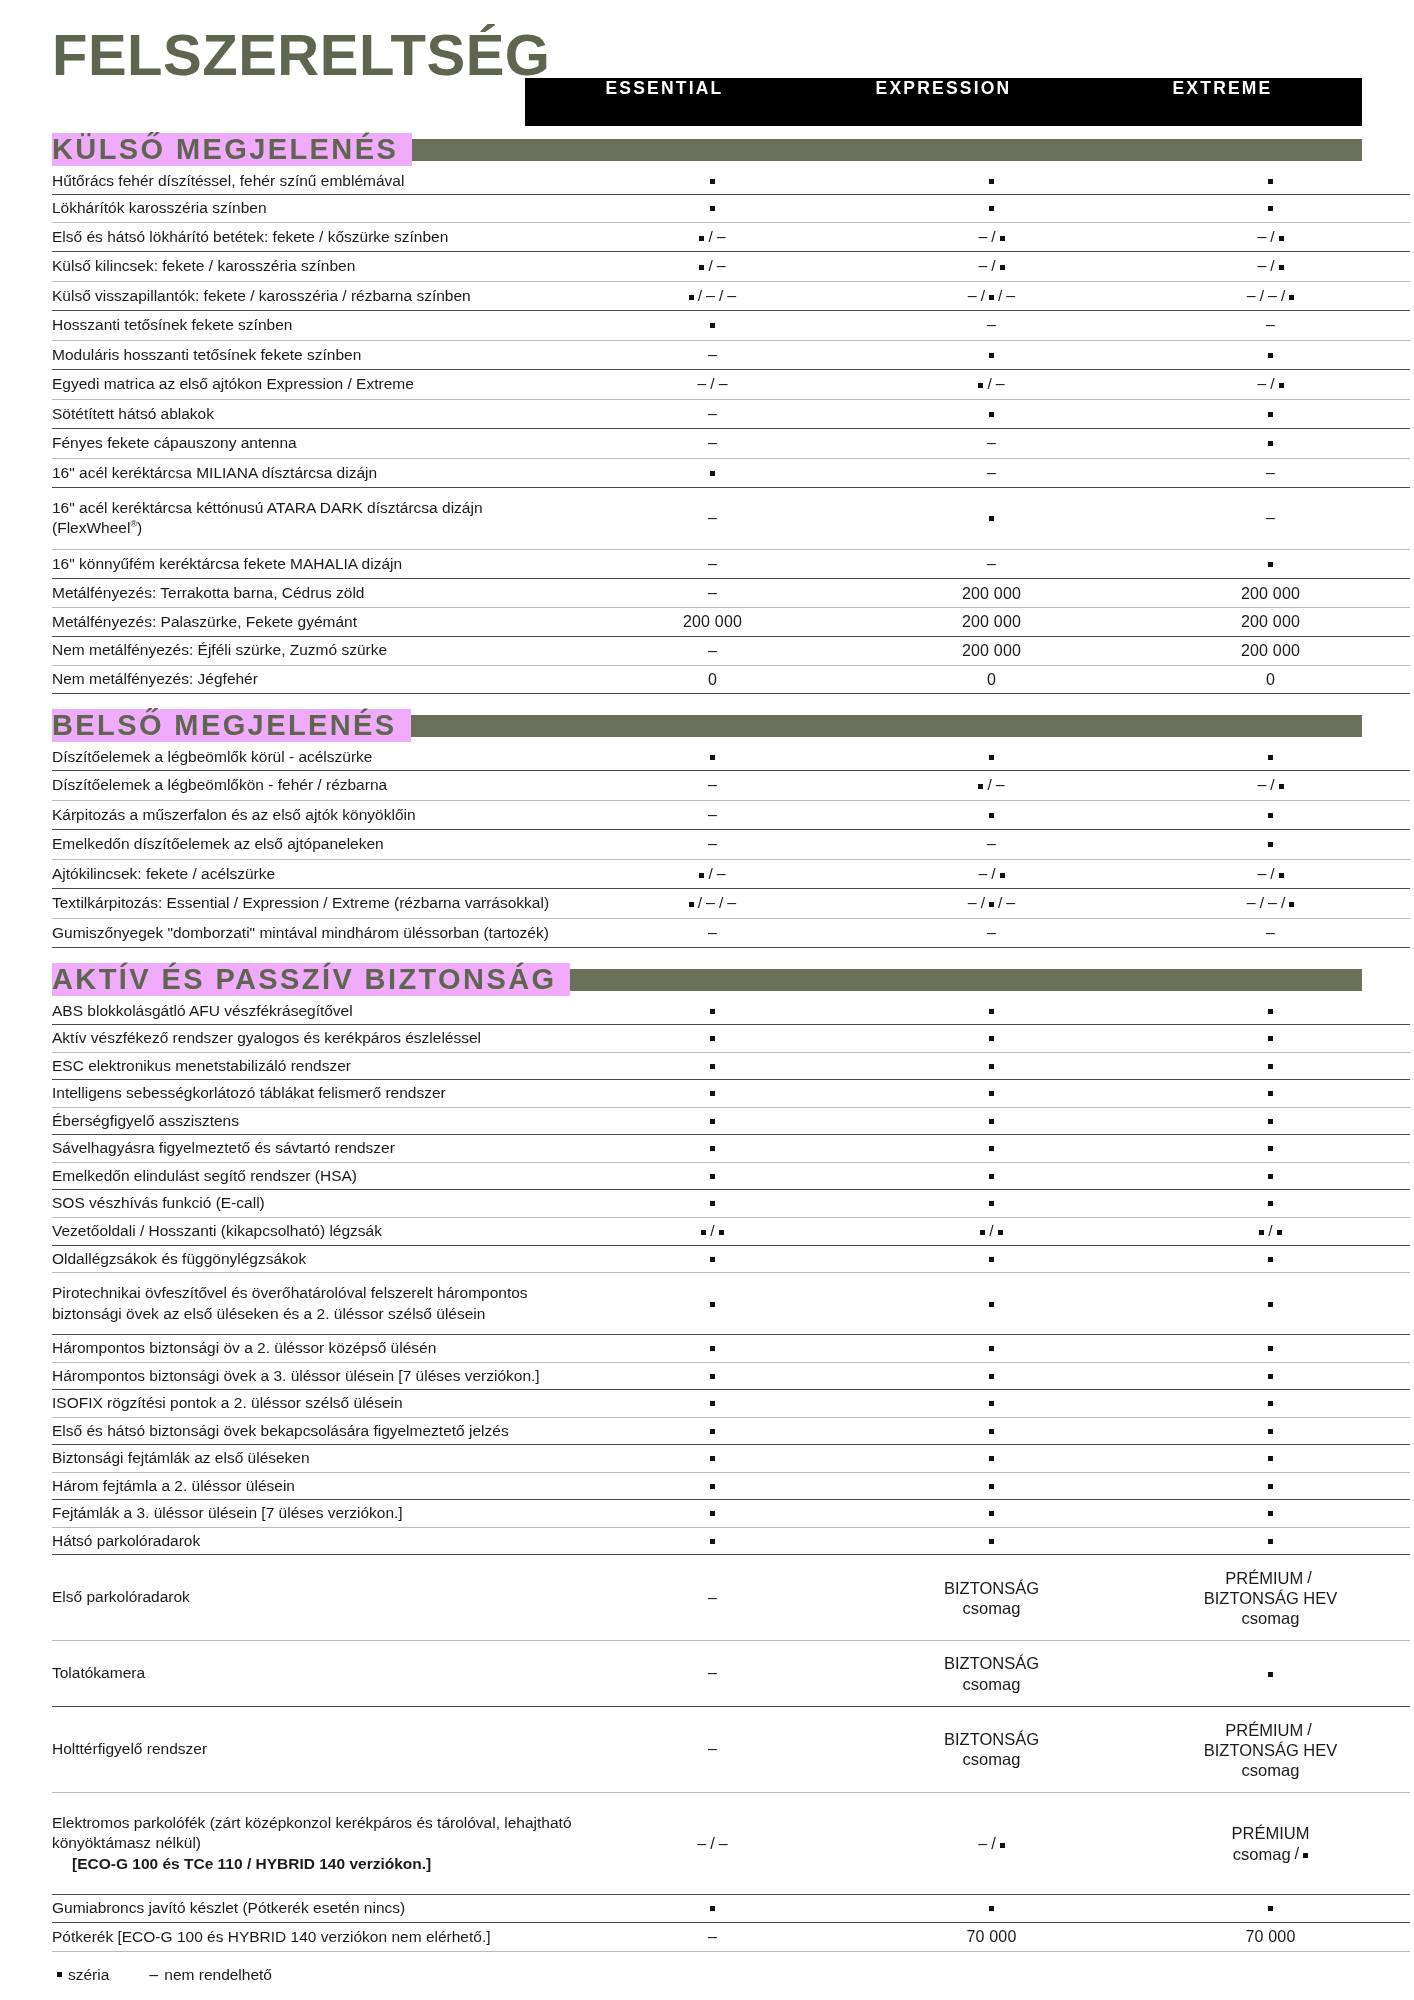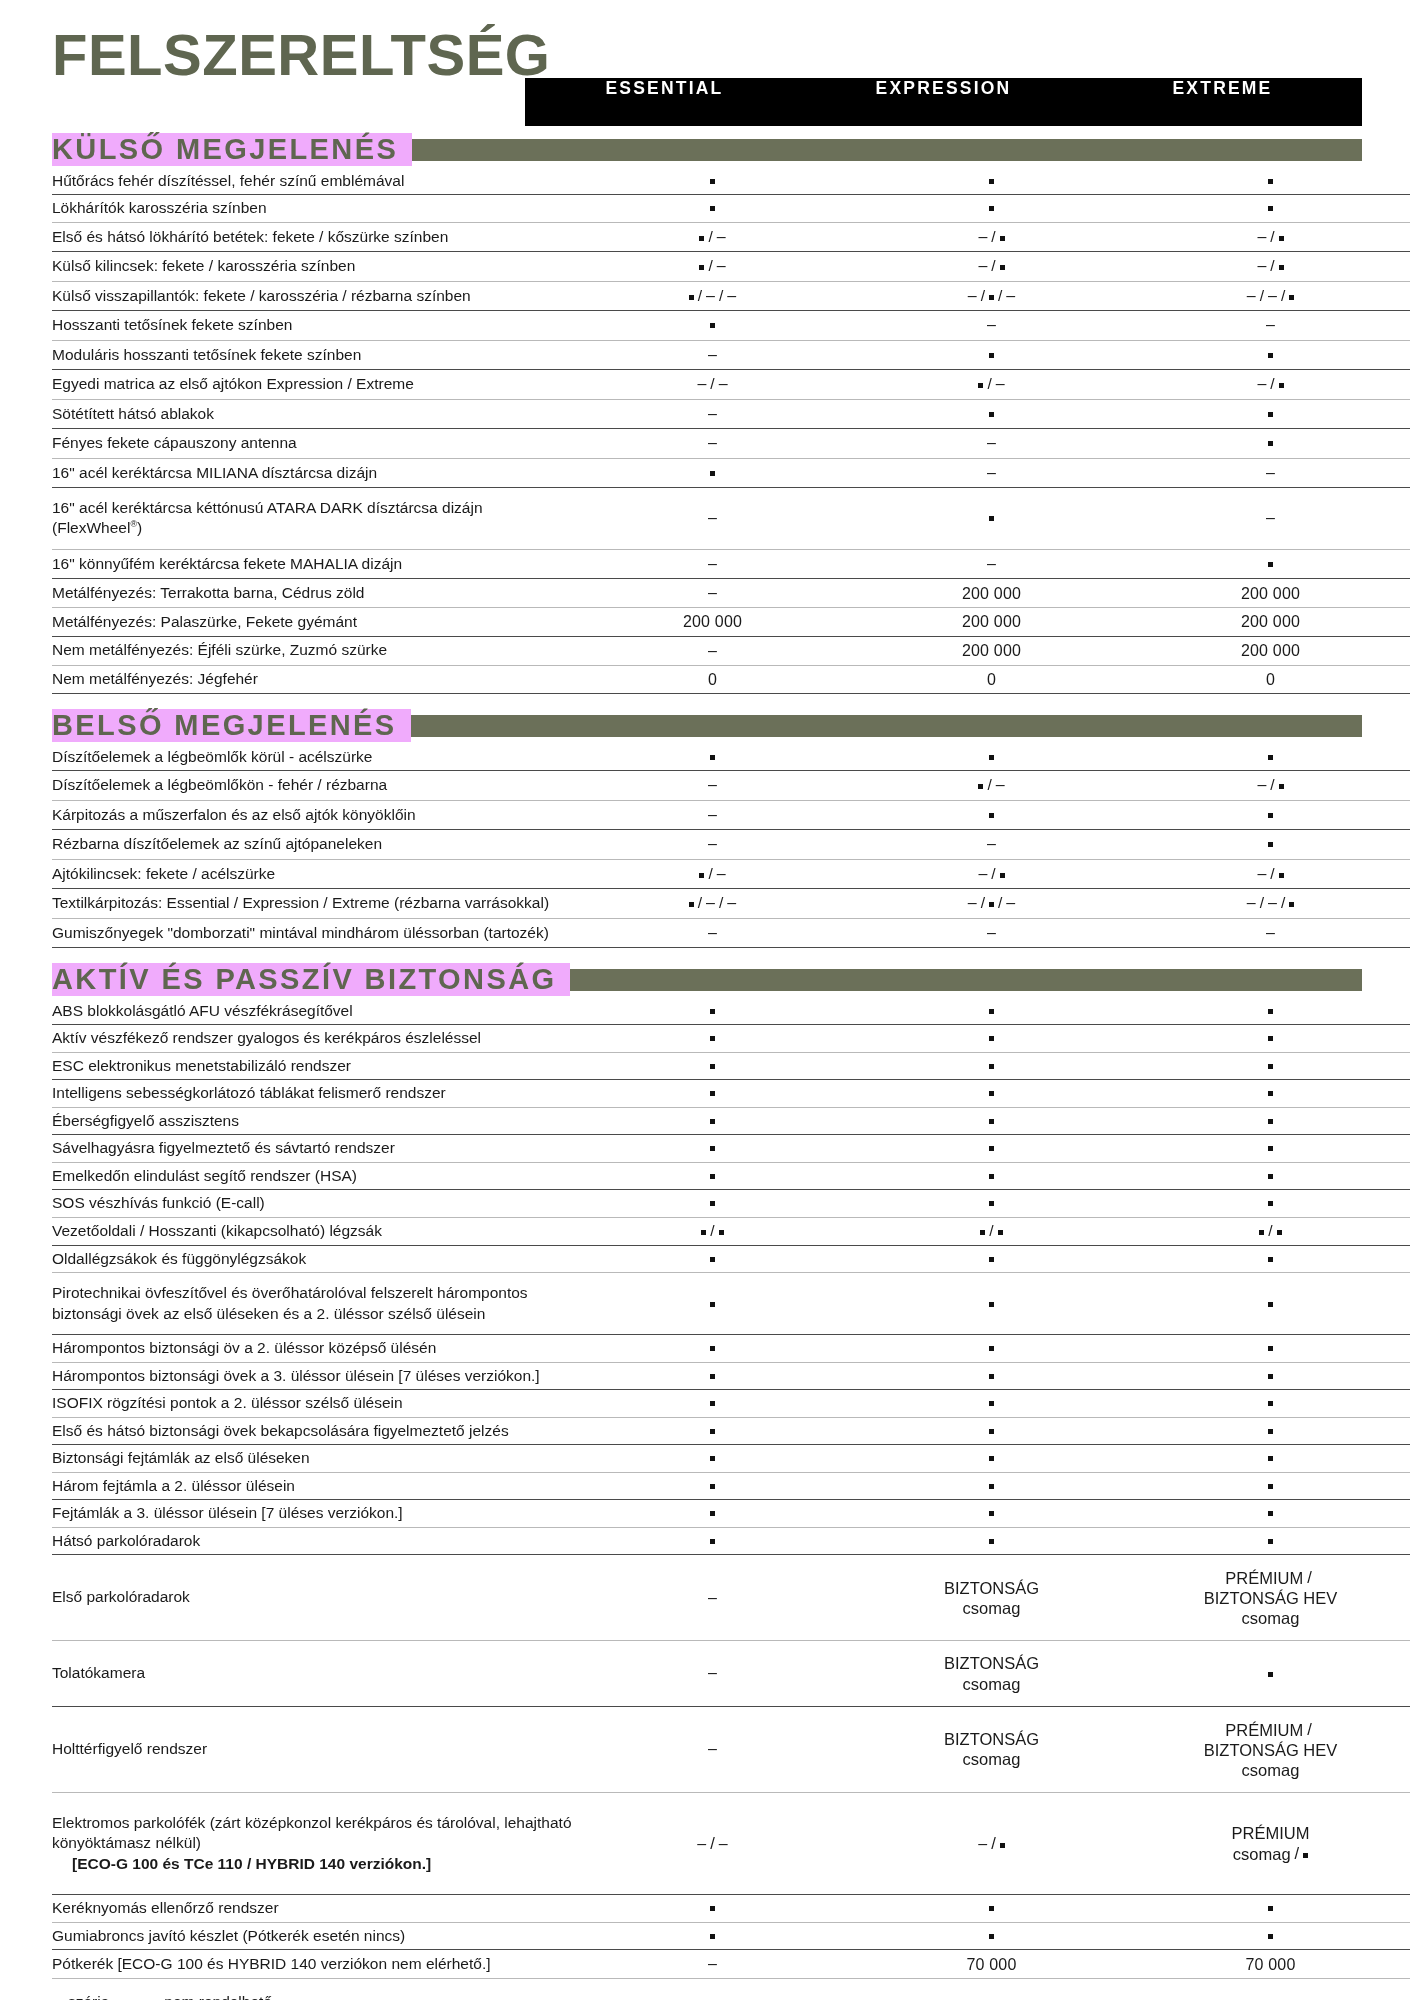--- a/index.html
+++ b/index.html
@@ -442,21 +442,21 @@
               <div><span class="dash">–</span></div>
             </td>
             <td class="val">
               <div><span class="sq"></span></div>
             </td>
             <td class="val">
               <div><span class="sq"></span></div>
             </td>
           </tr>
           <tr class="alt">
-            <td class="label">Rézbarna díszítőelemek az színű ajtópaneleken</td>
+            <td class="label">Emelkedőn díszítőelemek az első ajtópaneleken</td>
             <td class="val">
               <div><span class="dash">–</span></div>
             </td>
             <td class="val">
               <div><span class="dash">–</span></div>
             </td>
             <td class="val">
               <div><span class="sq"></span></div>
             </td>
           </tr>
@@ -787,32 +787,20 @@
               <div><span class="dash">–</span><span class="slash">/</span><span class="dash">–</span></div>
             </td>
             <td class="val pkg">
               <div><span class="dash">–</span><span class="slash">/</span><span class="sq"></span></div>
             </td>
             <td class="val pkg">
               <div><span>PRÉMIUM</span></div>
               <div><span>csomag</span><span class="slash">/</span><span class="sq"></span></div>
             </td>
           </tr>
-          <tr class="alt">
-            <td class="label">Keréknyomás ellenőrző rendszer</td>
-            <td class="val">
-              <div><span class="sq"></span></div>
-            </td>
-            <td class="val">
-              <div><span class="sq"></span></div>
-            </td>
-            <td class="val">
-              <div><span class="sq"></span></div>
-            </td>
-          </tr>
           <tr>
             <td class="label">Gumiabroncs javító készlet (Pótkerék esetén nincs)</td>
             <td class="val">
               <div><span class="sq"></span></div>
             </td>
             <td class="val">
               <div><span class="sq"></span></div>
             </td>
             <td class="val">
               <div><span class="sq"></span></div>

